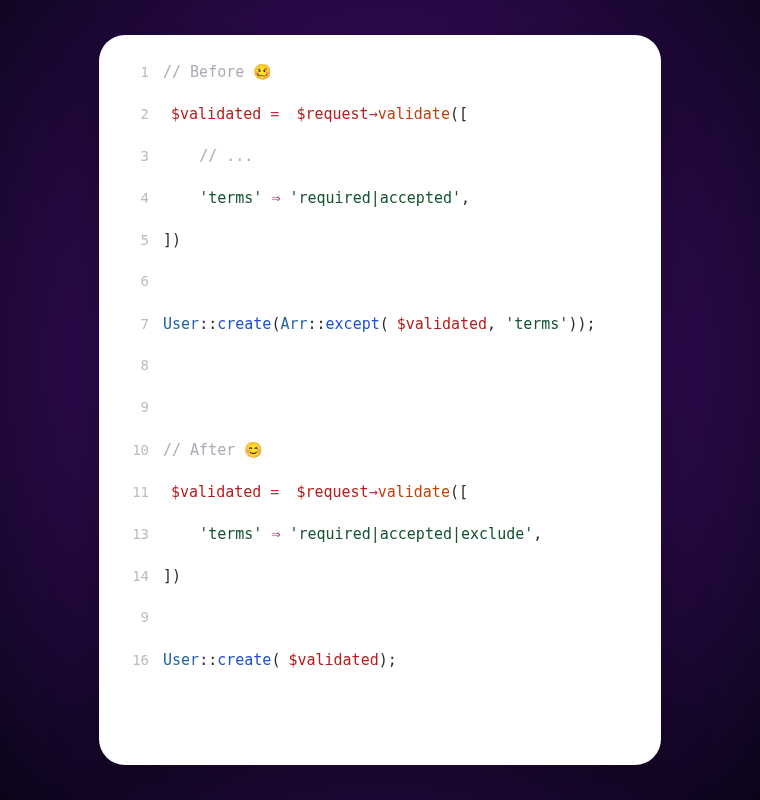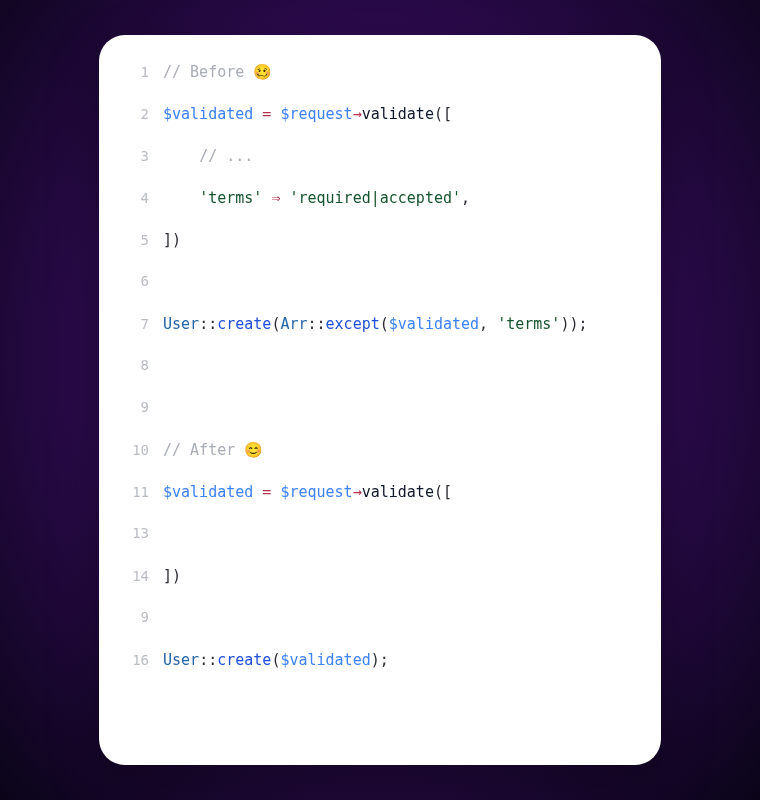--- a/index.html
+++ b/index.html
@@ -31,24 +31,24 @@
   .ln {
     width: 30px;
     text-align: right;
     color: #b9bcc2;
     margin-right: 14px;
     font-size: 14px;
     flex-shrink: 0;
   }
   .code { color: #2a2a32; }
   .tok-comment { color: #a8acb5; }
-  .tok-var     { color: #3b82f6; }
+  .tok-var     { color: #b91c1c; margin-left: 8px; }
   .tok-punct   { color: #2a2a32; }
   .tok-op      { color: #b82f4a; }
-  .tok-method  { color: #0f172a; }
+  .tok-method  { color: #c2410c; }
   .tok-string  { color: #14532d; }
   .tok-class   { color: #2563a8; }
   .tok-static  { color: #1d4ed8; }
   .emoji { font-family: "Apple Color Emoji","Segoe UI Emoji","Noto Color Emoji",sans-serif; }
 </style>
 </head>
 <body>
 
 <div class="card">
   <div id="code-container">
@@ -56,18 +56,18 @@
       <div class="line"><span class="ln">2</span><span class="code"><span class="tok-var">$validated</span><span class="tok-punct"> </span><span class="tok-op">=</span><span class="tok-punct"> </span><span class="tok-var">$request</span><span class="tok-op">→</span><span class="tok-method">validate</span><span class="tok-punct">([</span></span></div>
       <div class="line"><span class="ln">3</span><span class="code"><span class="tok-punct">    </span><span class="tok-comment">// ...</span></span></div>
       <div class="line"><span class="ln">4</span><span class="code"><span class="tok-punct">    </span><span class="tok-string">'terms'</span><span class="tok-punct"> </span><span class="tok-op">⇒</span><span class="tok-punct"> </span><span class="tok-string">'required|accepted'</span><span class="tok-punct">,</span></span></div>
       <div class="line"><span class="ln">5</span><span class="code"><span class="tok-punct">])</span></span></div>
       <div class="line"><span class="ln">6</span><span class="code"></span></div>
       <div class="line"><span class="ln">7</span><span class="code"><span class="tok-class">User</span><span class="tok-punct">::</span><span class="tok-static">create</span><span class="tok-punct">(</span><span class="tok-class">Arr</span><span class="tok-punct">::</span><span class="tok-static">except</span><span class="tok-punct">(</span><span class="tok-var">$validated</span><span class="tok-punct">, </span><span class="tok-string">'terms'</span><span class="tok-punct">));</span></span></div>
       <div class="line"><span class="ln">8</span><span class="code"></span></div>
       <div class="line"><span class="ln">9</span><span class="code"></span></div>
       <div class="line"><span class="ln">10</span><span class="code"><span class="tok-comment">// After </span><span class="tok-comment emoji">😊</span></span></div>
       <div class="line"><span class="ln">11</span><span class="code"><span class="tok-var">$validated</span><span class="tok-punct"> </span><span class="tok-op">=</span><span class="tok-punct"> </span><span class="tok-var">$request</span><span class="tok-op">→</span><span class="tok-method">validate</span><span class="tok-punct">([</span></span></div>
-      <div class="line"><span class="ln">13</span></div>
+      <div class="line"><span class="ln">13</span><span class="code"><span class="tok-punct">    </span><span class="tok-string">'terms'</span><span class="tok-punct"> </span><span class="tok-op">⇒</span><span class="tok-punct"> </span><span class="tok-string">'required|accepted|exclude'</span><span class="tok-punct">,</span></span></div>
       <div class="line"><span class="ln">14</span><span class="code"><span class="tok-punct">])</span></span></div>
       <div class="line"><span class="ln">9</span><span class="code"></span></div>
       <div class="line"><span class="ln">16</span><span class="code"><span class="tok-class">User</span><span class="tok-punct">::</span><span class="tok-static">create</span><span class="tok-punct">(</span><span class="tok-var">$validated</span><span class="tok-punct">);</span></span></div>
     </div>
 </div>
 
 </body></html>

